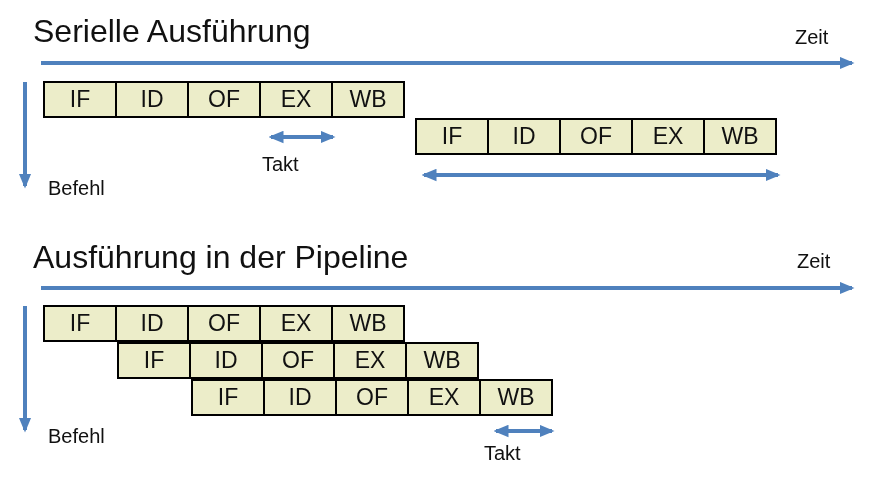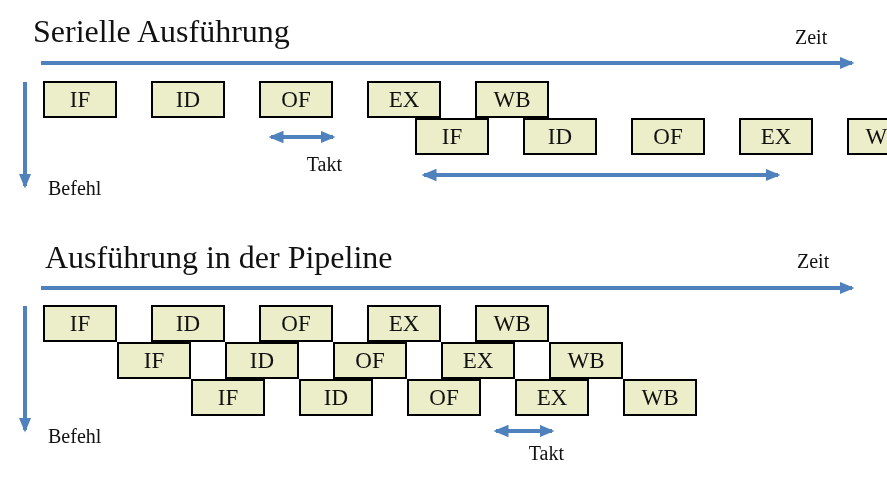--- a/index.html
+++ b/index.html
@@ -1,24 +1,24 @@
 <!DOCTYPE html>
 <html><head>
 <meta charset="utf-8">
 <style>
   html,body{margin:0;padding:0;background:#fff;}
   .canvas{
     position:relative;width:887px;height:483px;background:#ffffff;overflow:hidden;
-    font-family:Liberation Serif, serif;color:#000;
+    font-family:Liberation Sans, sans-serif;color:#000;
   }
   .overlay{position:absolute;left:0;top:0;width:887px;height:483px;pointer-events:none;}
   .title{position:absolute;font-size:32px;line-height:1.1;white-space:nowrap;color:#111;}
   .ann{position:absolute;font-size:20px;line-height:1.1;white-space:nowrap;color:#111;}
-  .ann.center{text-align:right;}
-  .row{position:absolute;display:flex;gap:36px;}
+  .ann.center{text-align:left;}
+  .row{position:absolute;display:flex;}
   .cell{
     width:74px;height:37px;box-sizing:border-box;border:2px solid #000;
     background:#ecedc9;display:flex;align-items:center;justify-content:center;
     font-size:23px;color:#111;
   }
   .cell + .cell{margin-left:-2px;}
 </style>
 </head>
 <body>
 
@@ -61,21 +61,21 @@
     <div class="cell">IF</div>
     <div class="cell">ID</div>
     <div class="cell">OF</div>
     <div class="cell">EX</div>
     <div class="cell">WB</div>
   </div>
 
   <div class="ann" style="left:48px;top:177px">Befehl</div>
   <div class="ann center" style="left:262px;top:153px;width:80px">Takt</div>
 
-  <div class="title" style="left:45px;top:240px">Ausführung in der Pipeline</div>
+  <div class="title" style="left:33px;top:240px">Ausführung in der Pipeline</div>
   <div class="ann" style="left:797px;top:250px">Zeit</div>
 
   <div class="row" style="left:43px;top:305px">
     <div class="cell">IF</div>
     <div class="cell">ID</div>
     <div class="cell">OF</div>
     <div class="cell">EX</div>
     <div class="cell">WB</div>
   </div>
 

